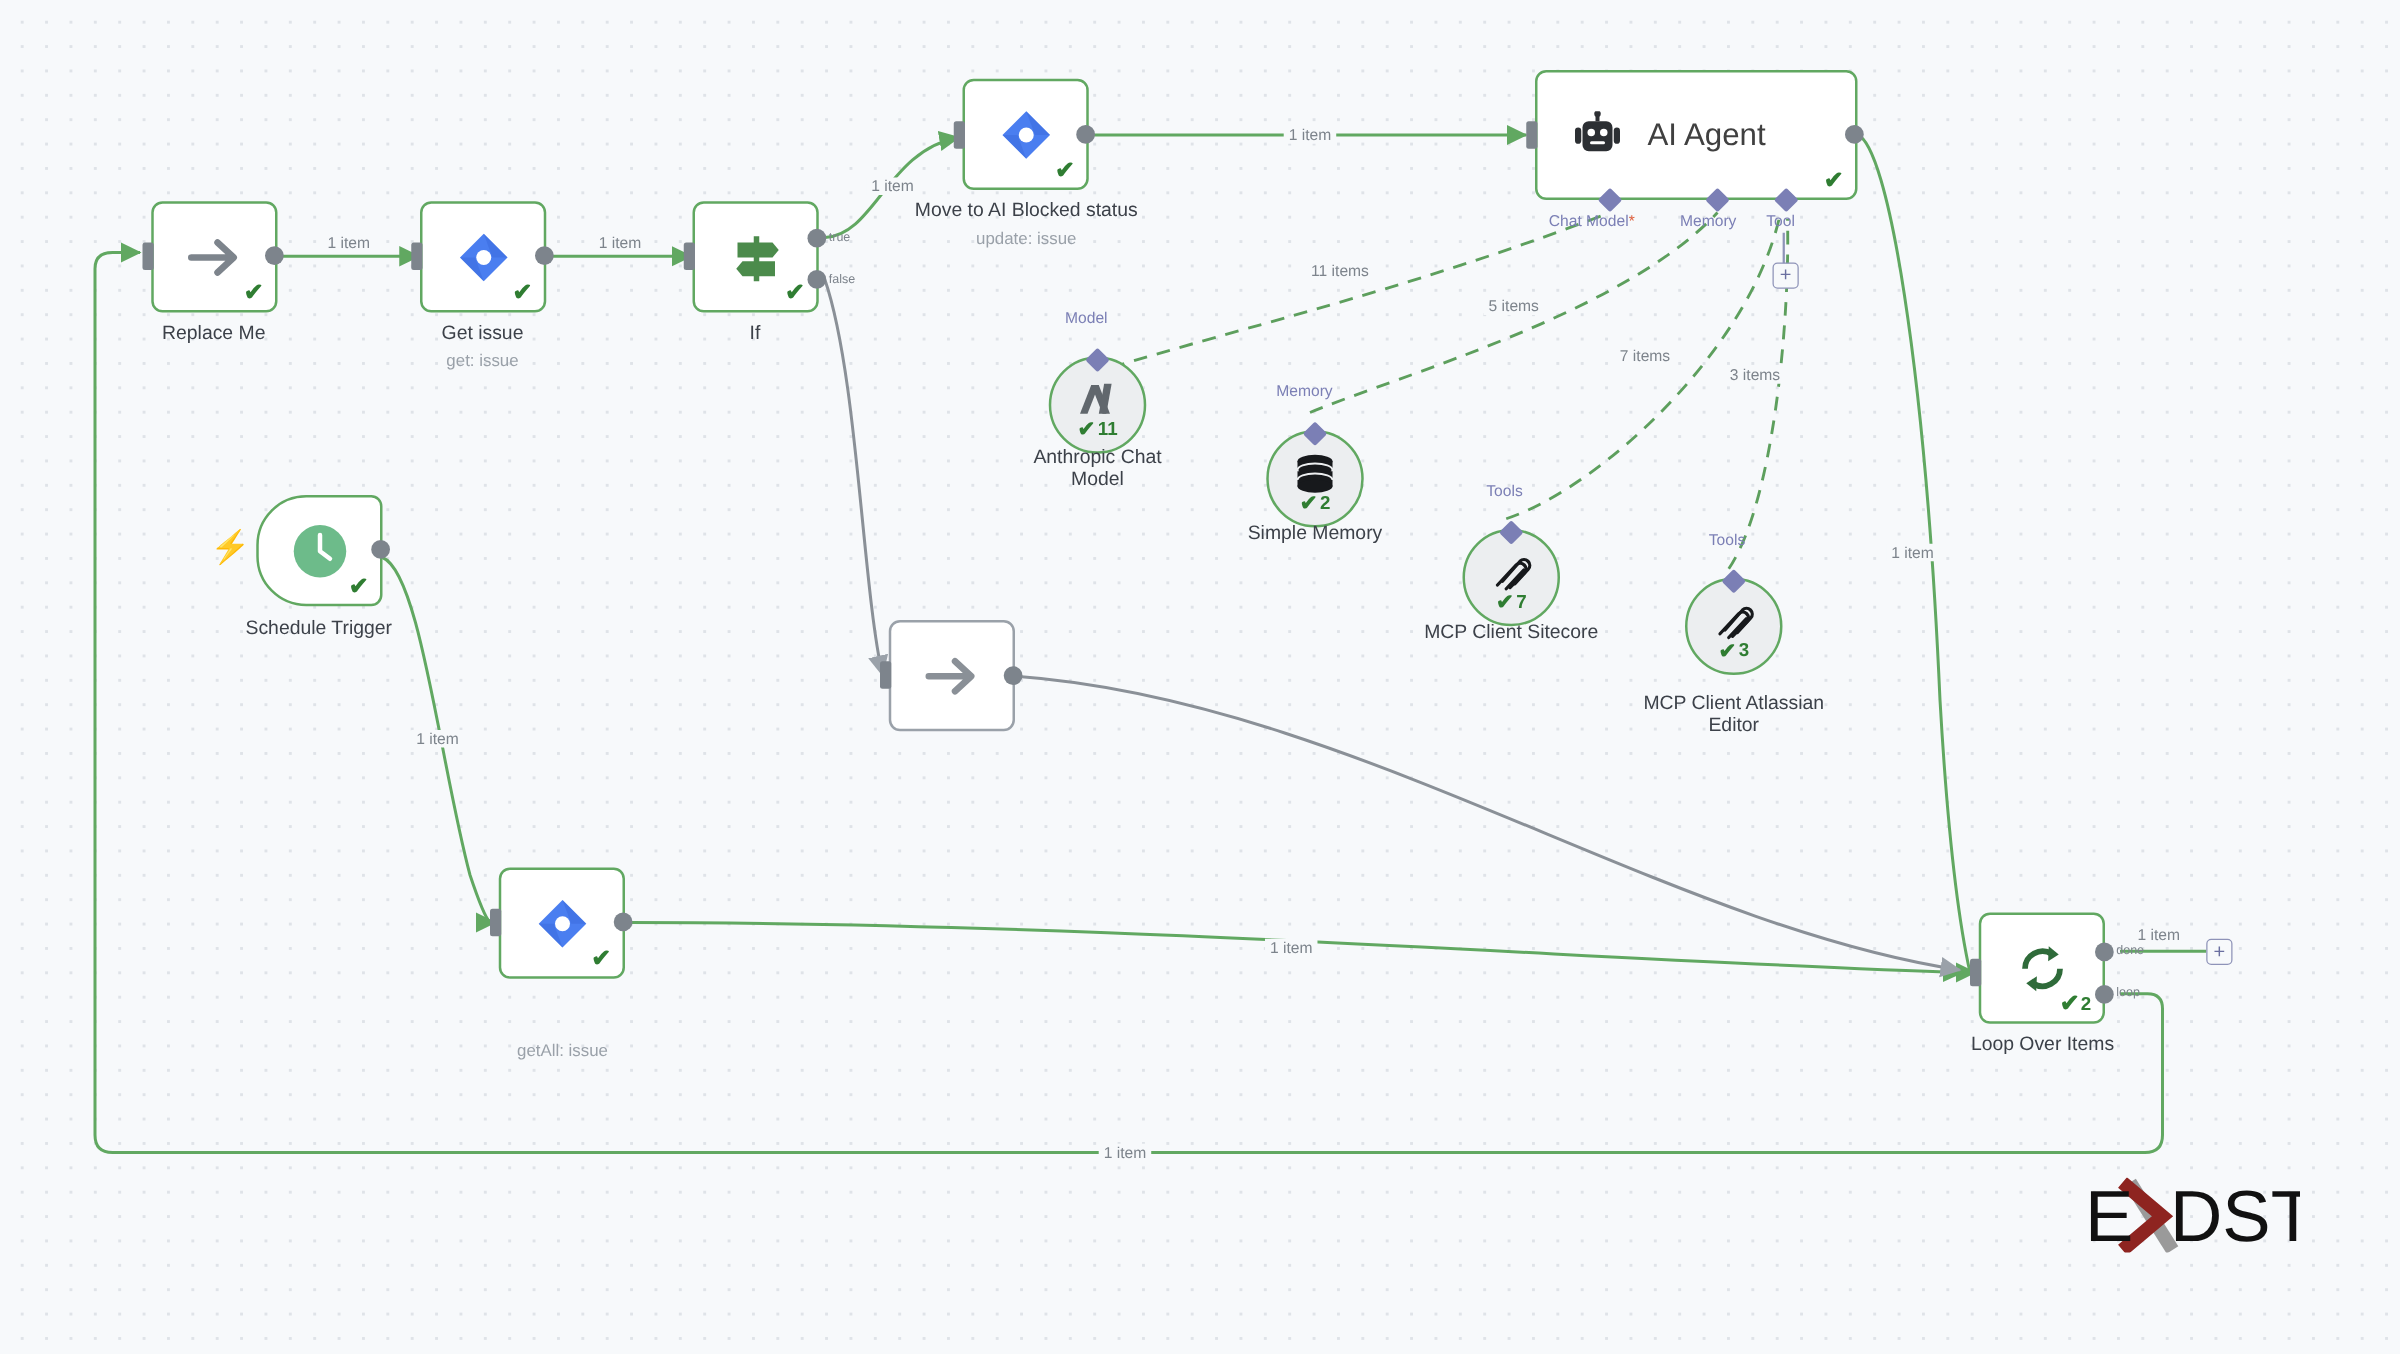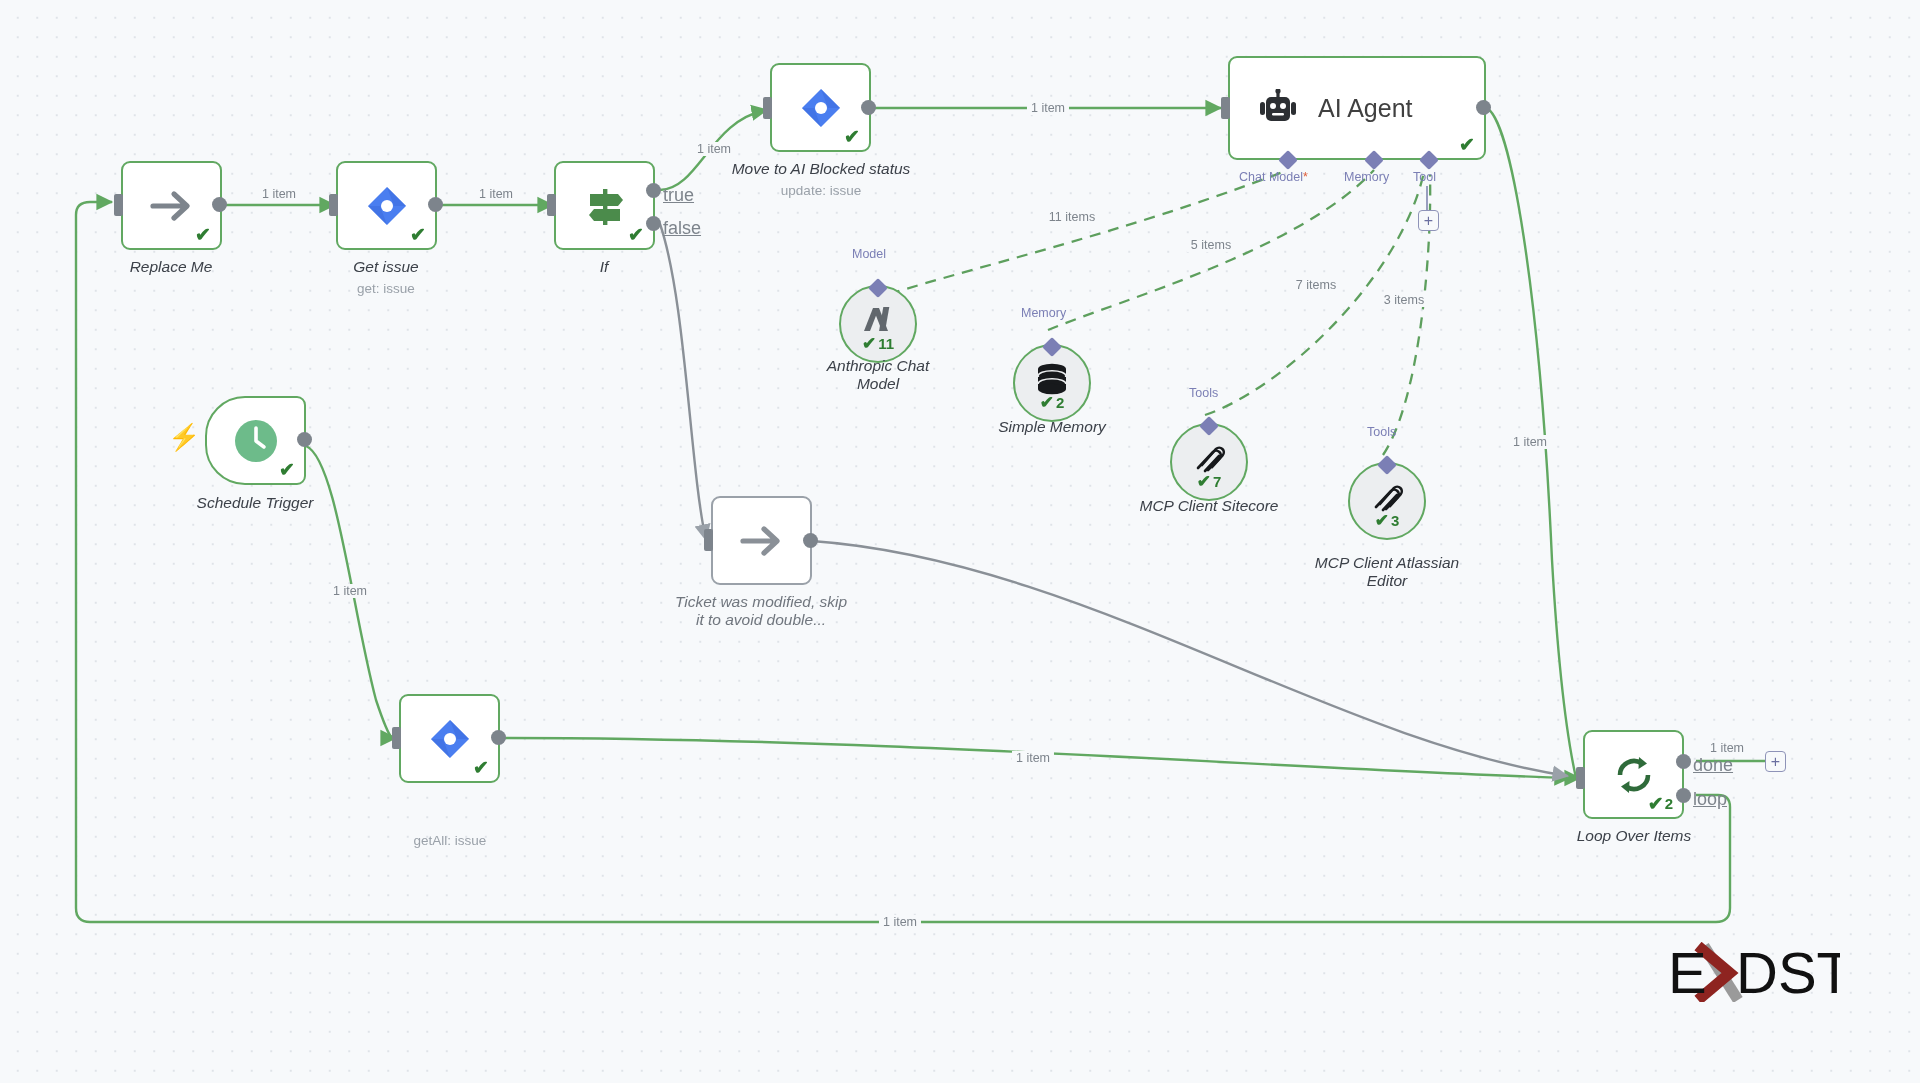--- a/index.html
+++ b/index.html
@@ -40,43 +40,41 @@
   .node .check .cnt { font-size: 15px; font-weight: 600; }
 
   .node-label {
     position: absolute;
     text-align: center;
     color: #3c4149;
     font-size: 15.5px;
     line-height: 1.18;
     white-space: pre-line;
     font-weight: 400;
-    font-style: italic;
   }
   .node-label.gray { color: #70767e; }
   .node-sub {
     position: absolute;
     text-align: center;
     color: #9aa1a9;
     font-size: 13.5px;
   }
 
   
   .in-port {
     position: absolute; width: 9px; height: 22px;
     background: #7d848c; border-radius: 2px;
   }
   .out-port {
     position: absolute; width: 15px; height: 15px;
     border-radius: 50%; background: #7d848c;
   }
   .port-label {
-    position: absolute; font-size: 18px; color: #7d848c;
+    position: absolute; font-size: 10px; color: #7d848c;
     white-space: nowrap;
-    text-decoration: underline;
   }
   .diamond {
     position: absolute; width: 14px; height: 14px;
     background: #7b7fb5; transform: rotate(45deg); border-radius: 2px;
   }
   .sub-port-label {
     position: absolute; font-size: 12.5px; color: #7b7fb5; white-space: nowrap;
   }
   .sub-port-label .req { color: #e2603c; }
 
@@ -344,22 +342,20 @@
   <div class="out-port" style="left:491px;top:730px"></div>
   <div class="node-sub" style="left:330px;top:833px;width:240px">getAll: issue</div>
 
   <div class="node gray" style="left:711px;top:496px;width:101px;height:89px">
     <svg width="46" height="34" viewBox="0 0 46 34">
       <path d="M4,17 L37,17 M25,5 L38,17 L25,29" stroke="#8a9097" stroke-width="5.2" fill="none" stroke-linecap="round" stroke-linejoin="round"></path>
     </svg>
   </div>
   <div class="in-port" style="left:704px;top:529px"></div>
   <div class="out-port" style="left:803px;top:533px"></div>
-  <div class="node-label gray" style="left:641px;top:593px;width:240px">Ticket was modified, skip
-it to avoid double...</div>
 
   <div class="node" style="left:1583px;top:730px;width:101px;height:89px">
     <svg width="44" height="44" viewBox="0 0 44 44">
       <g stroke="#2f6b3a" stroke-width="4.6" fill="none" stroke-linecap="butt">
         <path d="M8,22 a14,14 0 0 1 21.5,-11.8"></path>
         <path d="M36,22 a14,14 0 0 1 -21.5,11.8"></path>
       </g>
       <path d="M27,4 L35,10.5 L26.5,16 Z" fill="#2f6b3a"></path>
       <path d="M17,40 L9,33.5 L17.5,28 Z" fill="#2f6b3a"></path>
     </svg>

